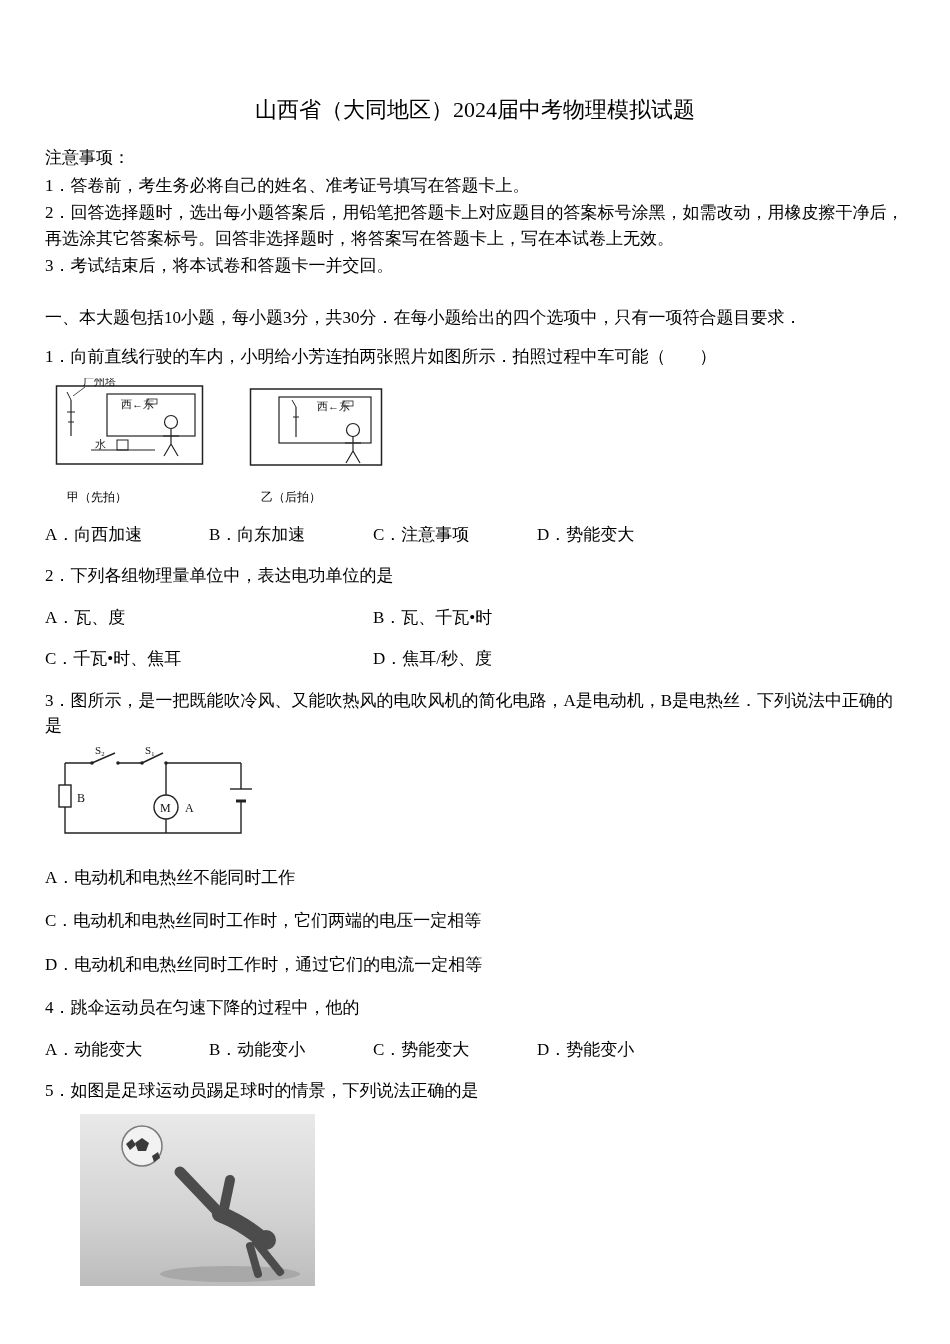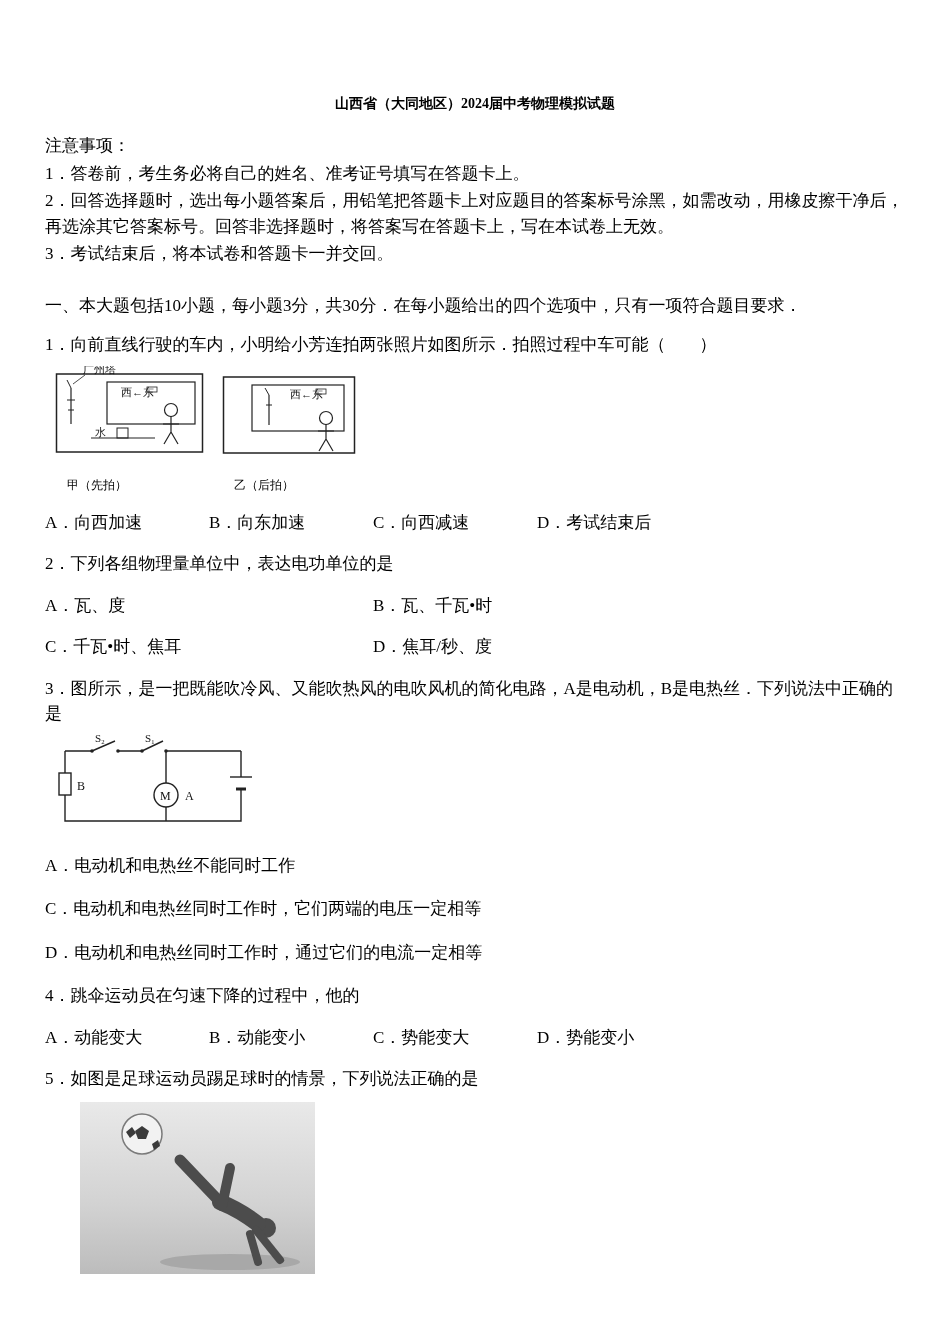--- a/index.html
+++ b/index.html
@@ -1,30 +1,30 @@
 <!DOCTYPE html>
 <html><head>
 <meta charset="utf-8">
 <style>
   html,body { margin:0; padding:0; background:#fff; }
   body { font-family:"Liberation Serif","DejaVu Serif",serif; color:#000; }
   .page { width:950px; min-height:1344px; box-sizing:border-box;
           padding:95px 45px 40px 45px; background:#fff; }
-  .title { font-size:14px; font-weight:bold; text-align:center; margin:0 0 20px 0; }
+  .title { font-size:22px; font-weight:normal; text-align:center; margin:0 0 20px 0; }
   .body-text { font-size:17px; line-height:1.5; }
   .notice-heading { margin:0; }
   .notice-item { margin:2px 0; }
   .section-heading { margin:26px 0 10px 0; }
   .stem { margin:14px 0 6px 0; }
   .options-row { margin:16px 0; display:flex;align-items:flex-end; }
   .options-row .opt { display:inline-block; }
   .opt-w { width:164px; }
   .opt-w2 { width:328px; }
   .option-line { margin:18px 0; }
-  .figure-q1 { margin:8px 0 2px 10px; display:flex; gap:17px; align-items:flex-end; }
+  .figure-q1 { margin:8px 0 2px 10px; display:flex; gap:44px; align-items:flex-end; }
   .fig-col { display:flex; flex-direction:column; }
   .fig-caption { font-size:12px; margin-top:10px; padding-left:12px; }
   .figure-q3 { margin:6px 0 2px 0; }
   .figure-q5 { margin:10px 0 0 35px; }
   svg { display:block; }
   svg text { font-family:"Liberation Serif","DejaVu Serif",serif; fill:#111; }
 </style>
 </head>
 <body>
 
@@ -84,22 +84,22 @@
           <circle cx="104" cy="47" r="6.5" fill="none" stroke="#222" stroke-width="1.2"></circle>
           <path d="M104 53 L104 68 M96 60 L112 60 M104 68 L97 80 M104 68 L111 80" fill="none" stroke="#222" stroke-width="1.2"></path>
         </svg>
         <div class="fig-caption">乙（后拍）</div>
       </div>
     </div>
 
     <div class="options-row">
       <span class="opt opt-w">A．向西加速</span>
       <span class="opt opt-w">B．向东加速</span>
-      <span class="opt opt-w">C．向西减速</span>
-      <span class="opt">D．考试结束后</span>
+      <span class="opt opt-w">C．注意事项</span>
+      <span class="opt">D．势能变大</span>
     </div>
   </div>
 
   <div class="body-text">
     <div class="stem">2．下列各组物理量单位中，表达电功单位的是</div>
     <div class="options-row">
       <span class="opt opt-w2">A．瓦、度</span>
       <span class="opt">B．瓦、千瓦•时</span>
     </div>
     <div class="options-row">

